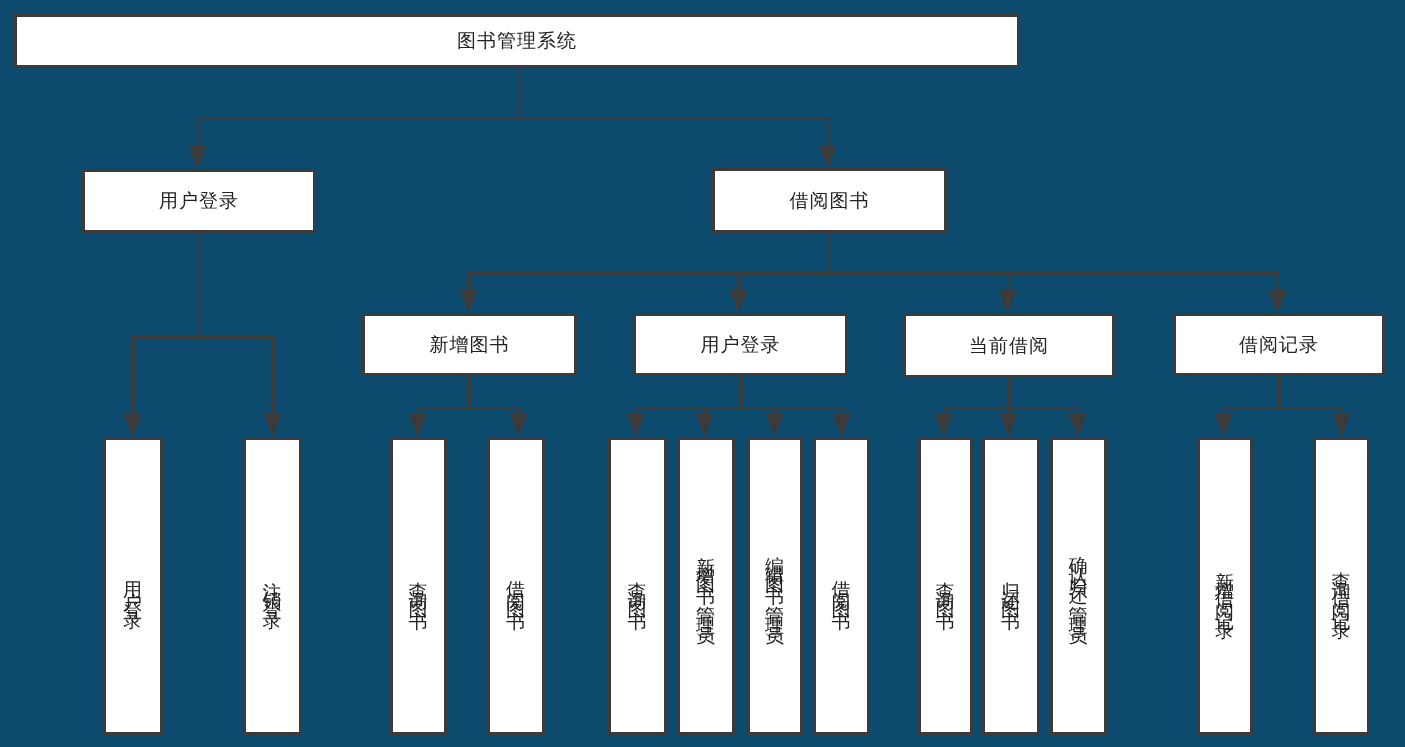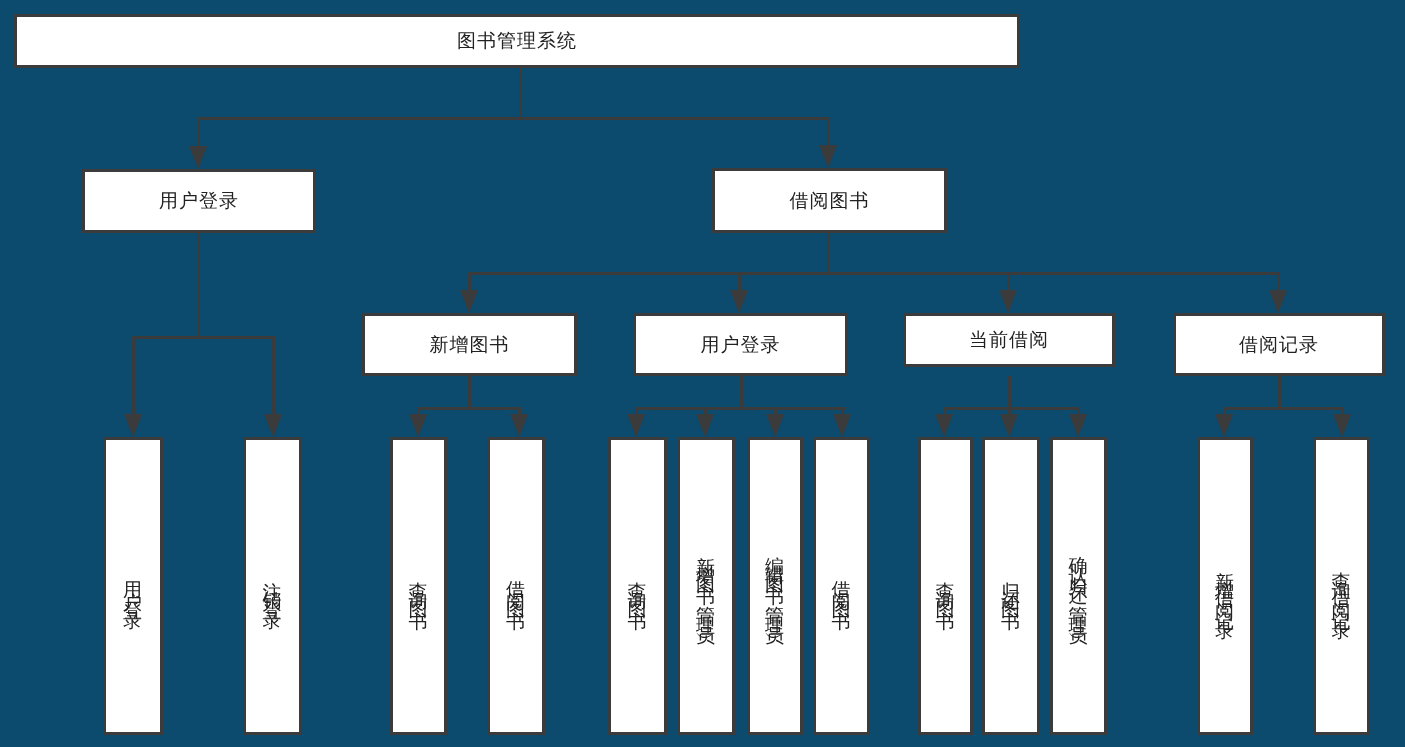--- a/index.html
+++ b/index.html
@@ -124,21 +124,21 @@
   <div class="node hnode" style="left:712px;top:168px;width:235px;height:65px;">
     <span>借阅图书</span>
   </div>
 
   <div class="node hnode" style="left:362px;top:313px;width:215px;height:63px;">
     <span>新增图书</span>
   </div>
   <div class="node hnode" style="left:633px;top:313px;width:215px;height:63px;">
     <span>用户登录</span>
   </div>
-  <div class="node hnode" style="left:903px;top:313px;width:212px;height:54px;">
+  <div class="node hnode" style="left:903px;top:313px;width:212px;height:65px;">
     <span>当前借阅</span>
   </div>
   <div class="node hnode" style="left:1173px;top:313px;width:212px;height:63px;">
     <span>借阅记录</span>
   </div>
 
   <div class="node vnode" style="left:103px;top:437px;width:60px;height:298px;">
     <span>用户登录</span>
   </div>
   <div class="node vnode" style="left:243px;top:437px;width:59px;height:298px;">

